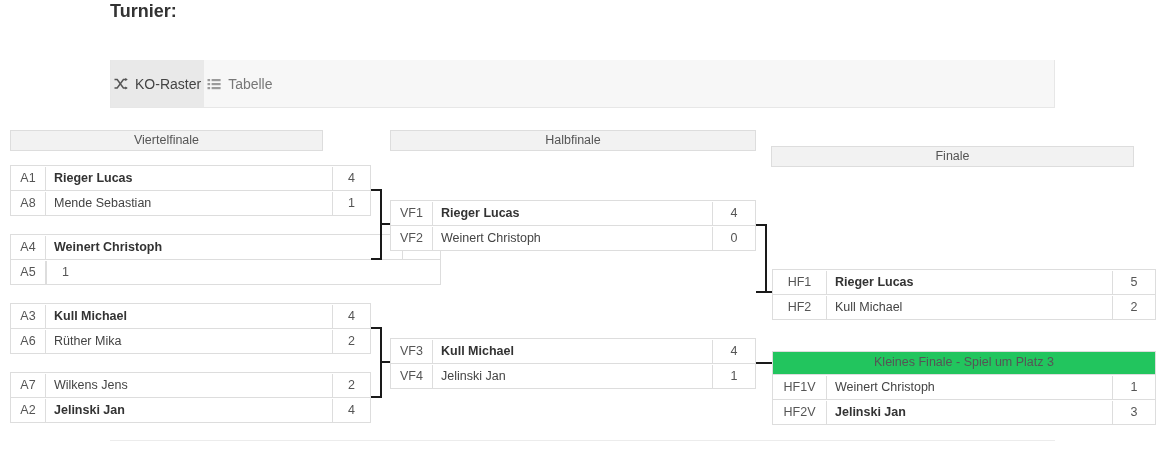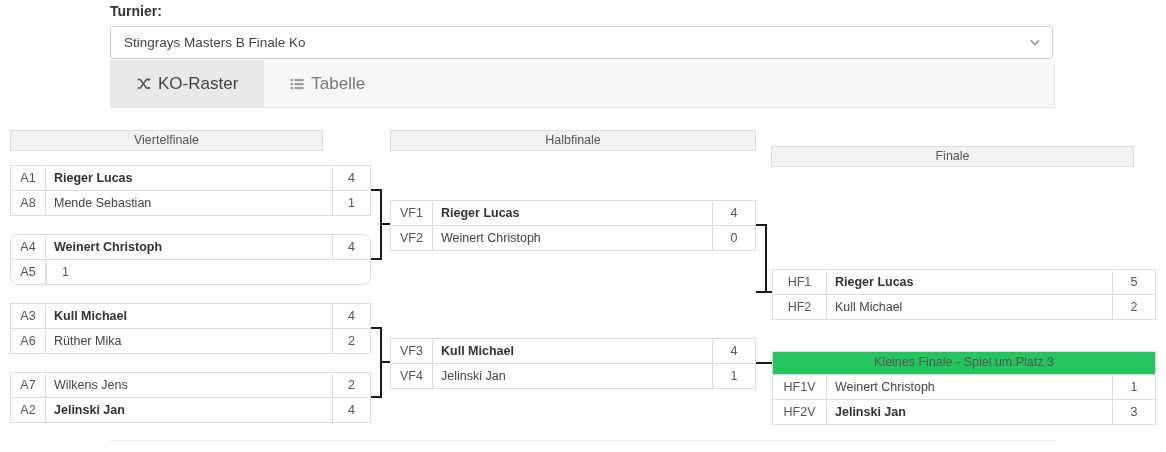--- a/index.html
+++ b/index.html
@@ -18,21 +18,21 @@
   }
 
   
   #tournament-form {
     position: absolute;
     left: 110px;
     top: 0px;
     width: 945px;
   }
   #tournament-label {
-    font-size: 14px;
+    font-size: 18px;
     font-weight: bold;
     color: #333333;
     line-height: 20px;
     padding-top: 1px;
   }
   #tournament-select {
     box-sizing: border-box;
     margin-top: 5px;
     width: 943px;
     height: 33px;
@@ -70,22 +70,22 @@
     background: #f7f7f7;
     border: 1px solid #e7e7e7;
     border-top: none;
     display: flex;
     align-items: stretch;
   }
   .tab {
     display: flex;
     align-items: center;
     gap: 7px;
-    padding: 0 26px;
-    font-size: 17px;
+    padding: 0 3px;
+    font-size: 14px;
     color: #777777;
     cursor: pointer;
   }
   .tab.active {
     background: #e9e9e9;
     color: #444444;
     font-weight: normal;
   }
   .tab .tab-ico {
     width: 14px;
@@ -182,28 +182,20 @@
     width: 945px;
     height: 1px;
     background: #ececec;
   }
 </style>
 </head>
 <body>
 
 <div id="tournament-form">
   <div id="tournament-label">Turnier:</div>
-  <div id="tournament-select">
-    <span class="sel-value">Stingrays Masters B Finale Ko</span>
-    <span class="chevron">
-      <svg viewBox="0 0 10 10" width="10" height="10" aria-hidden="true">
-        <path d="M1 3 L5 7 L9 3" fill="none" stroke="#888888" stroke-width="1.3"></path>
-      </svg>
-    </span>
-  </div>
 </div>
 
 <div id="tab-bar">
   <div class="tab active">
     <span class="tab-ico">
       <svg viewBox="0 0 14 14" width="14" height="14" aria-hidden="true">
         <path d="M0.5 2.5 H3.2 L9.4 11 H12.6" fill="none" stroke="#555555" stroke-width="1.5"></path>
         <path d="M0.5 11 H3.2 L9.4 2.5 H12.6" fill="none" stroke="#555555" stroke-width="1.5"></path>
         <path d="M11.2 0.9 L13.8 2.5 L11.2 4.1 Z" fill="#555555"></path>
         <path d="M11.2 9.4 L13.8 11 L11.2 12.6 Z" fill="#555555"></path>
@@ -238,21 +230,21 @@
       <span class="cell-name winner">Rieger Lucas</span>
       <span class="cell-score" style="width:38px;">4</span>
     </div>
     <div class="match-row">
       <span class="cell-seed" style="width:35px;">A8</span>
       <span class="cell-name">Mende Sebastian</span>
       <span class="cell-score" style="width:38px;">1</span>
     </div>
   </div>
 
-  <div class="match" style="left:10px; top:234px; width:361px;border-radius:8px;">
+  <div class="match" style="left:10px; top:234px; width:431px;">
     <div class="match-row">
       <span class="cell-seed" style="width:35px;">A4</span>
       <span class="cell-name winner">Weinert Christoph</span>
       <span class="cell-score" style="width:38px;">4</span>
     </div>
     <div class="match-row">
       <span class="cell-seed" style="width:35px;">A5</span>
       <span class="cell-score" style="width:38px;">1</span>
     </div>
   </div>

